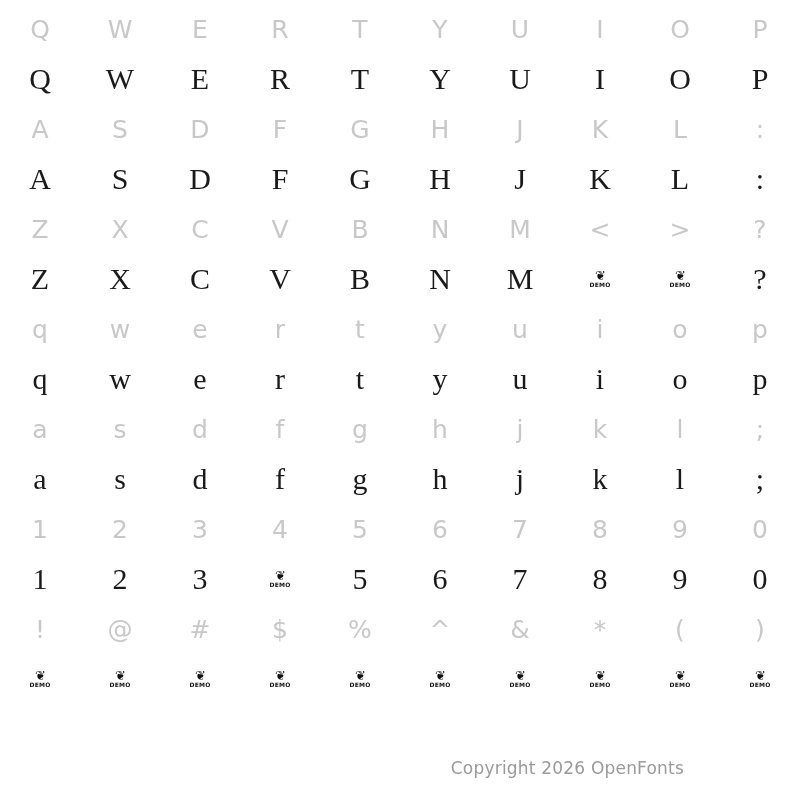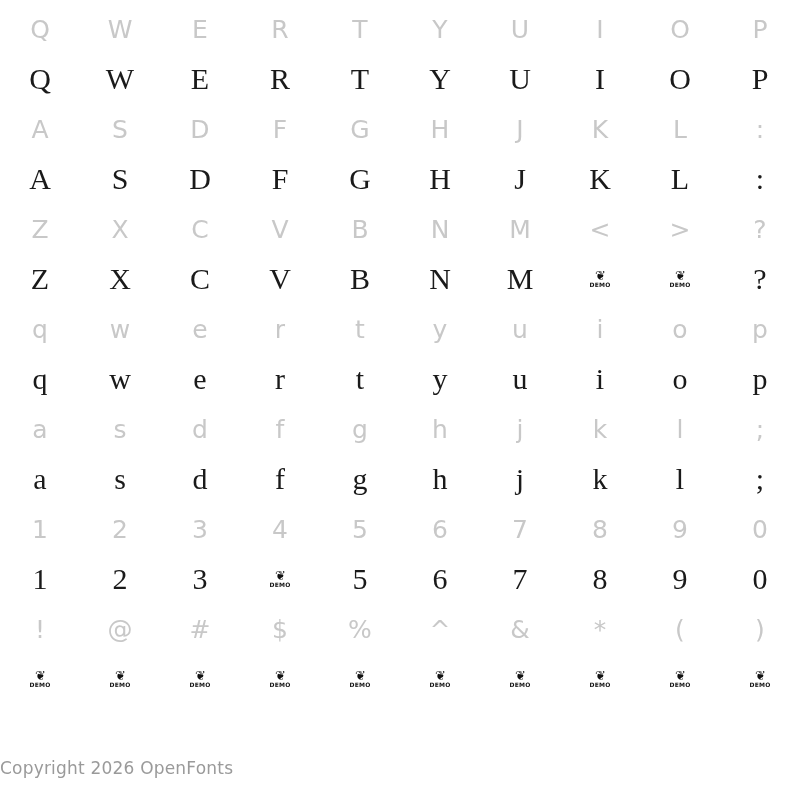--- a/index.html
+++ b/index.html
@@ -76,21 +76,21 @@
     font-weight: 700;
     line-height: 7px;
     letter-spacing: 0.2px;
   }
   .demo-row .cell { height: 50px; }
   .footer {
     position: absolute;
     left: 0;
     bottom: 22px;
     width: 724px;
-    text-align: left;
+    text-align: right;
     padding-right: 40px;
     box-sizing: border-box;
     font-family: "DejaVu Sans", sans-serif;
     font-size: 17px;
     color: #9a9a9a;
     letter-spacing: 0.2px;
   }
 </style>
 </head>
 <body>

